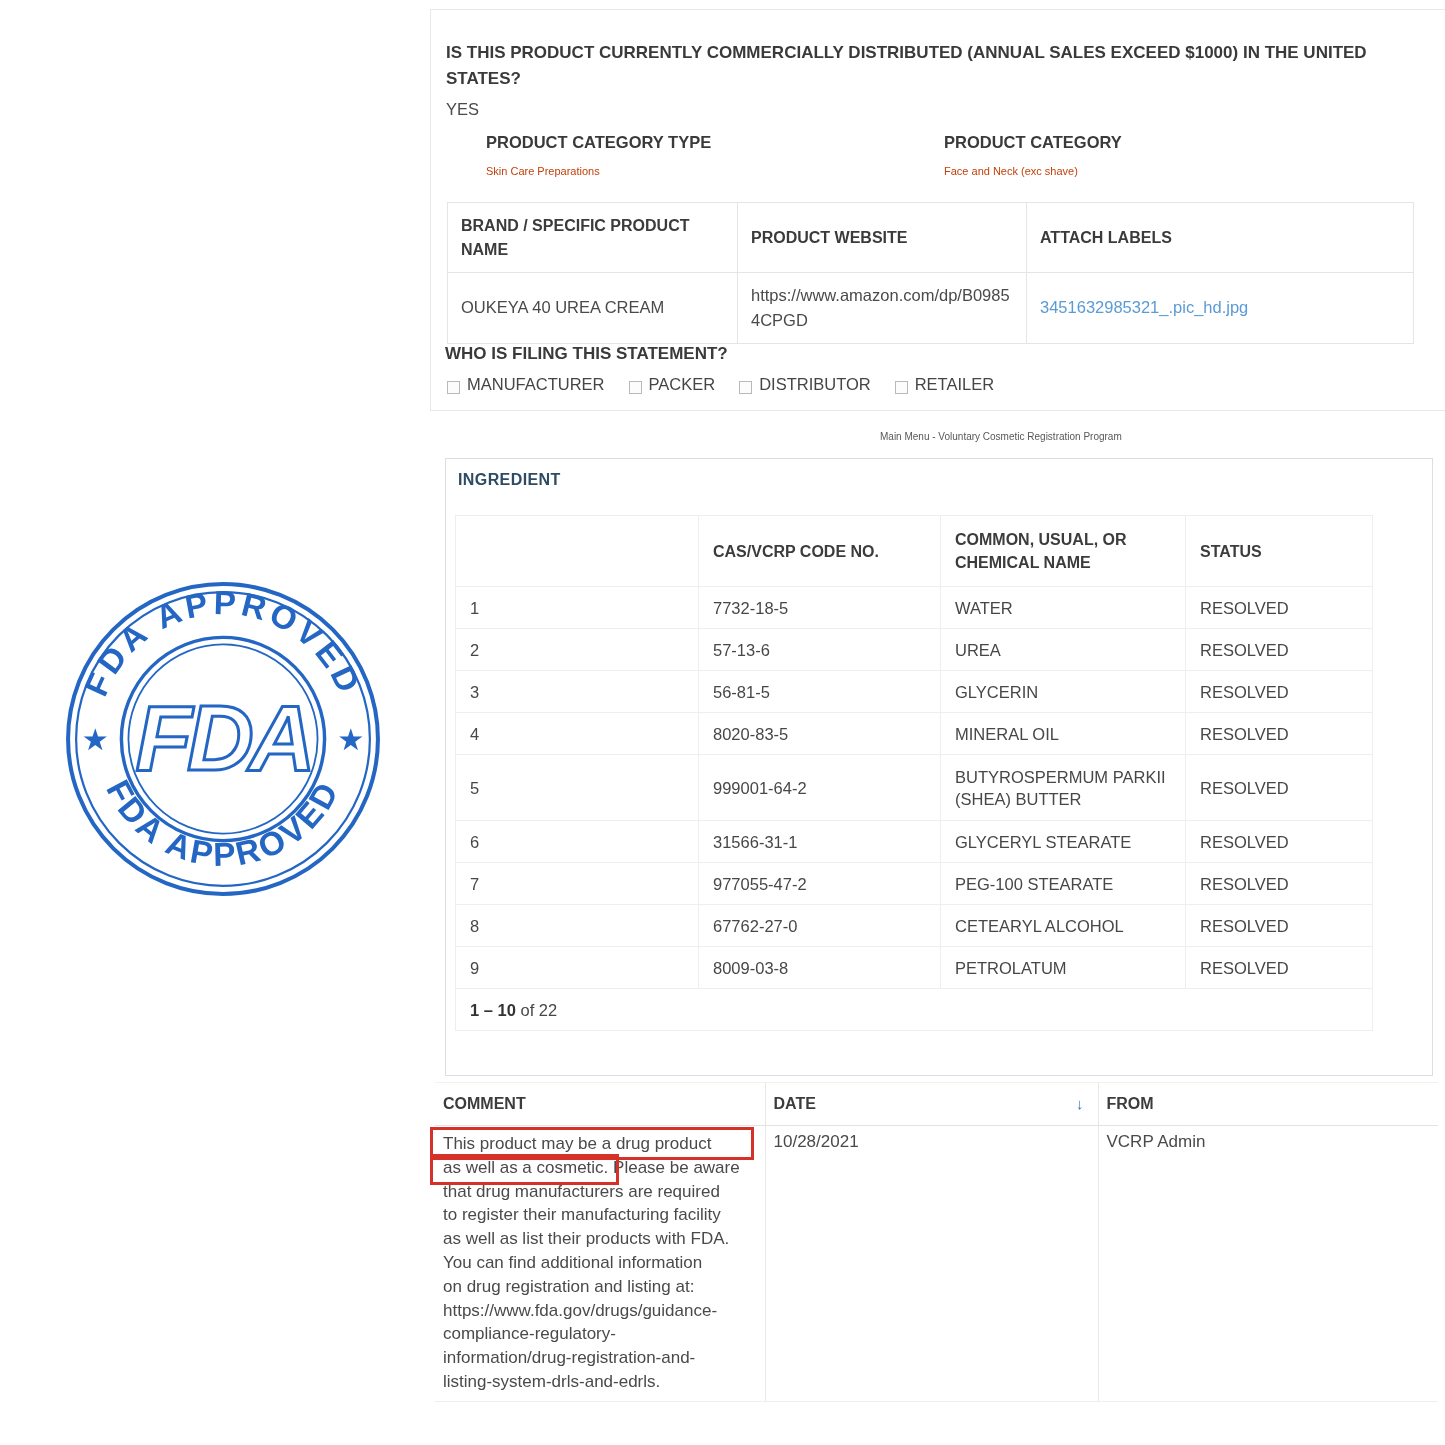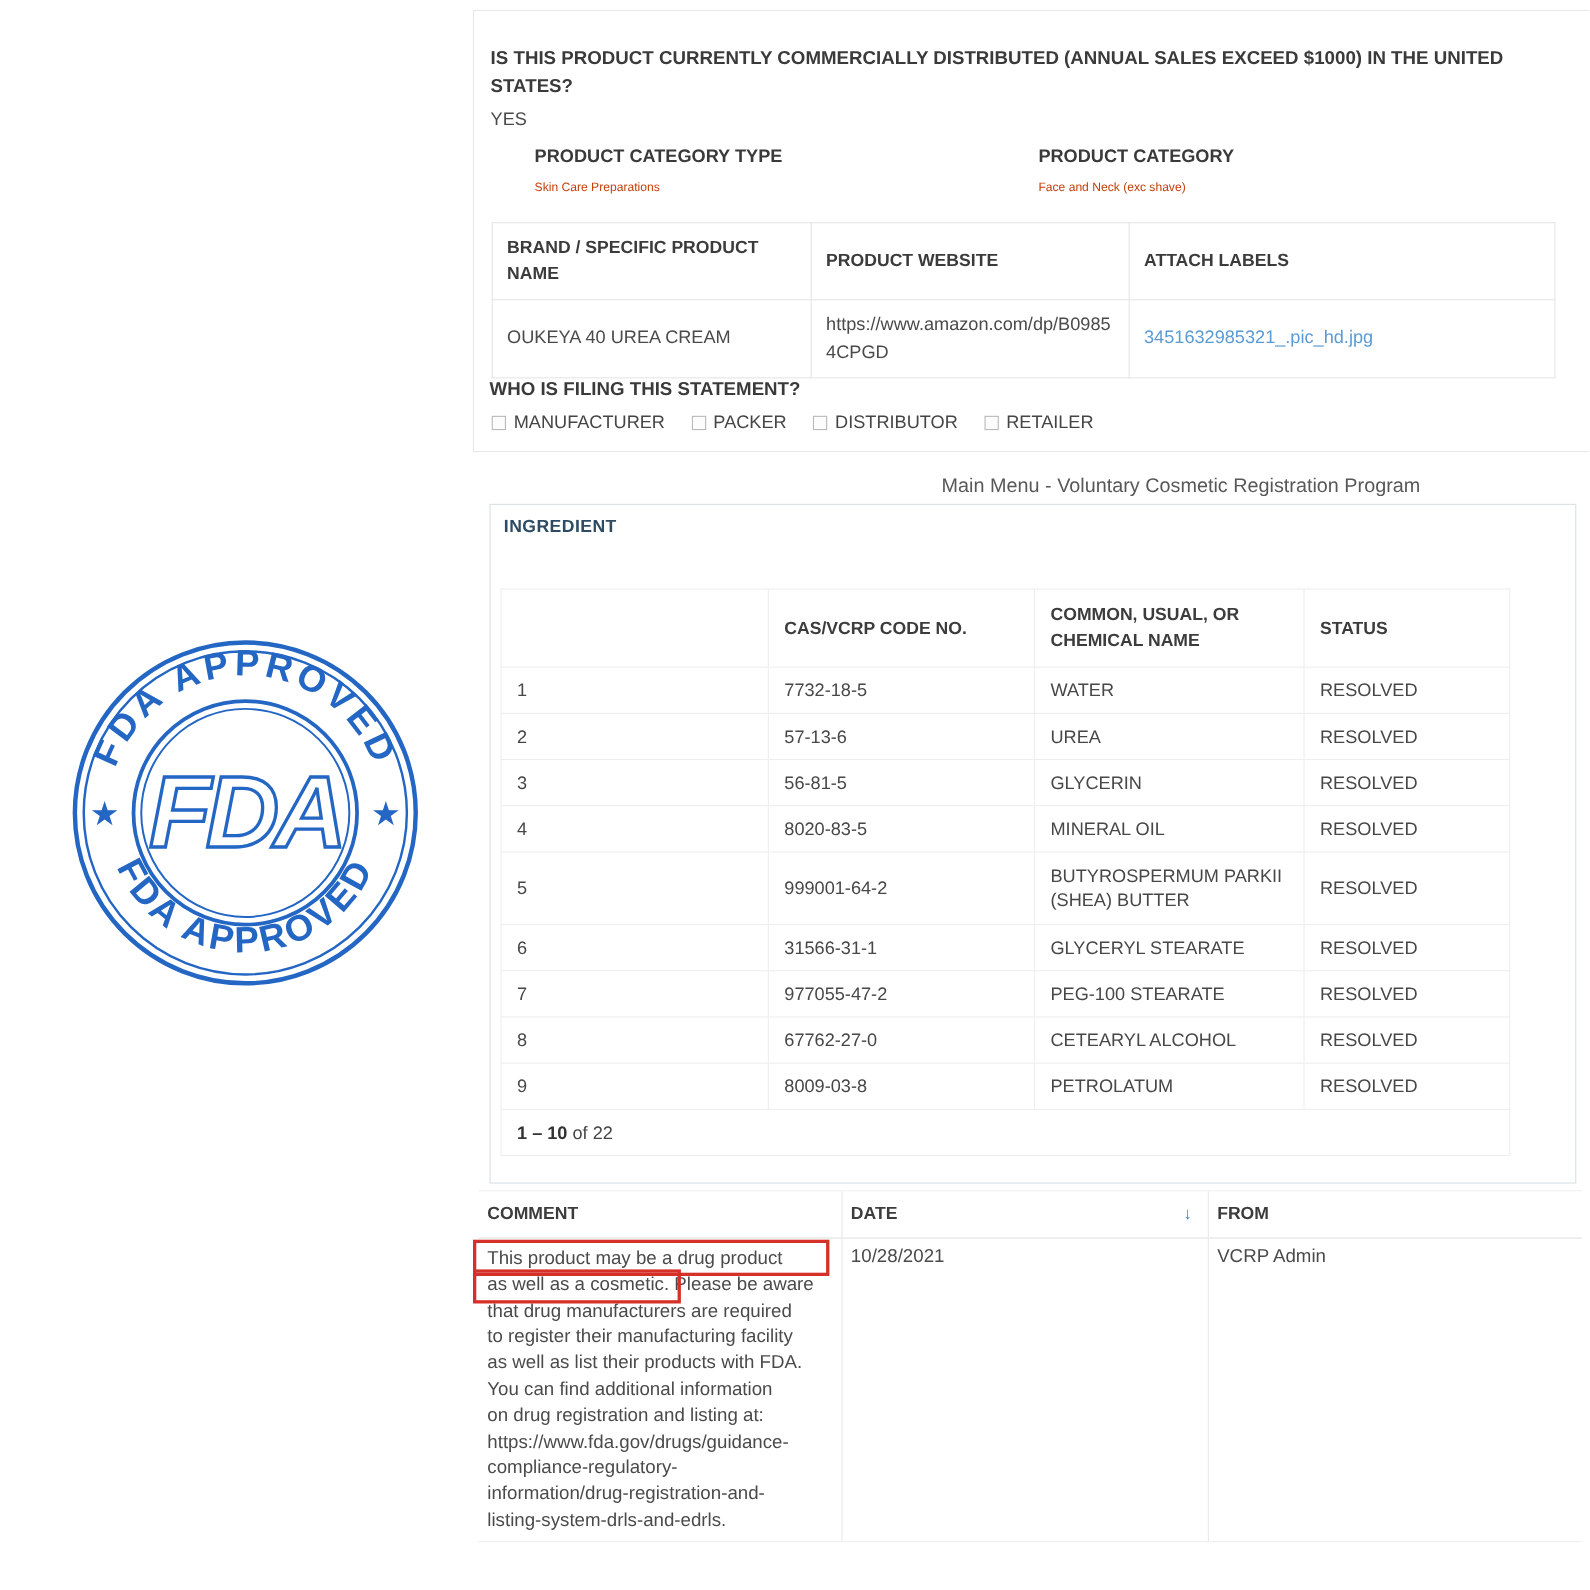--- a/index.html
+++ b/index.html
@@ -38,43 +38,43 @@
   table.brand-table th { font-size:16px; font-weight:bold; color:#3b3b3b; height:70px; line-height:1.5; }
   table.brand-table td { font-size:16.5px; color:#4a4a4a; height:68px; line-height:1.5; }
   td.url-cell { word-break:break-all; }
   .attach-link { color:#5a9bd5; text-decoration:none; word-break:break-all; cursor:pointer; }
 
   .who-heading {
     position:absolute; left:445px; top:344px;
     font-size:17px; font-weight:bold; color:#3a3a3a;
   }
   .cb-row { position:absolute; left:447px; top:375px; display:flex; align-items:center; gap:24px; }
-  .cb-item { display:flex; align-items:center; font-size:16.5px; color:#454545; }
+  .cb-item { display:flex; align-items:flex-end; font-size:16.5px; color:#454545; }
   .cb-box {
     display:inline-block; width:13px; height:13px;
     border:1px solid #b9b9b9; background:#fcfcfc; margin-right:7px; cursor:pointer;
   }
 
   .main-menu {
-    position:absolute; left:856px; top:431px;
-    font-size:18px; color:#585858;
+    position:absolute; left:880px; top:431px;
+    font-size:10px; color:#585858;
   }
 
   
   .ingredient-panel {
     position:absolute; left:445px; top:458px; width:988px; height:618px;
     border:1px solid #d8dfe6; background:#fff;
   }
   .ingredient-title {
     position:absolute; left:12px; top:12px;
     font-size:16px; font-weight:bold; letter-spacing:0.4px; color:#2d4b63;
   }
   table.ing-table {
     position:absolute; left:9px; top:56px; width:918px;
-    border-collapse:collapse; background:#fff;margin-top:20px;
+    border-collapse:collapse; background:#fff;
   }
   table.ing-table th, table.ing-table td { border:1px solid #eeeeee; text-align:left; vertical-align:middle; }
   table.ing-table th {
     font-size:16px; font-weight:bold; color:#3c3c3c; line-height:1.45;
     padding:12px 14px; height:68px;
   }
   table.ing-table td { font-size:16.5px; color:#474747; padding:9px 14px; height:42px; line-height:1.35; }
   tr.tall td { height:66px; }
   td.pager-cell { text-align:right; padding-right:78px; height:38px; font-size:16px; color:#4a4a4a; }
   .pager-range { font-weight:bold; color:#333; }

